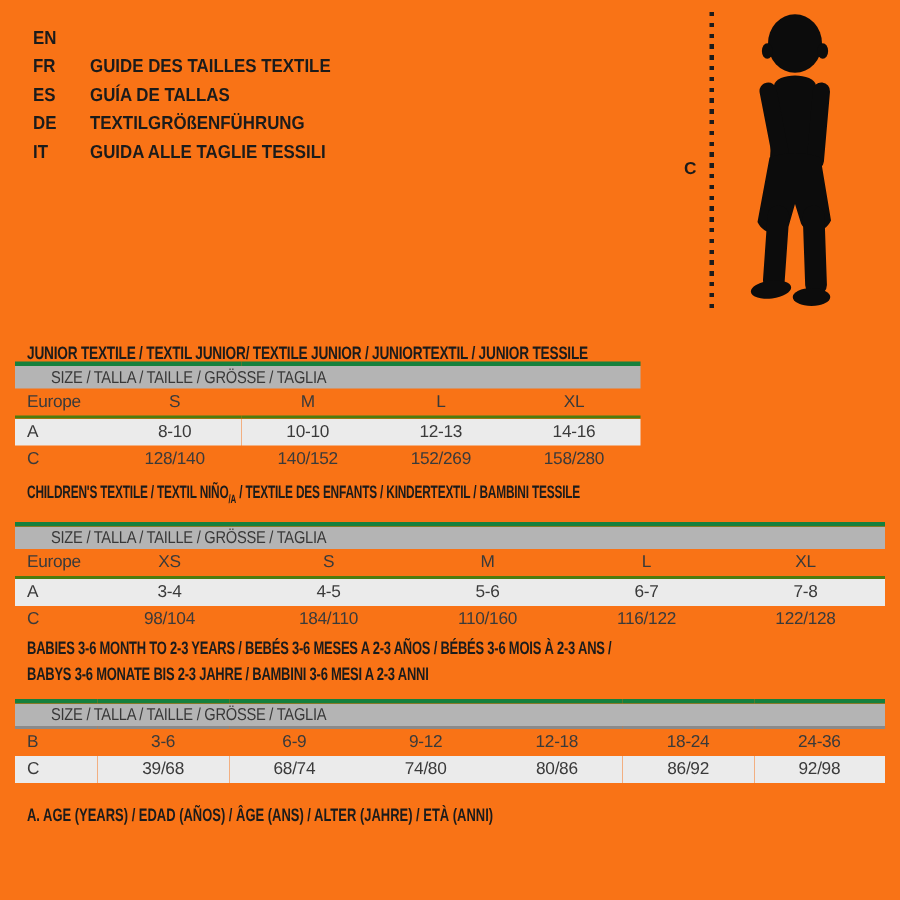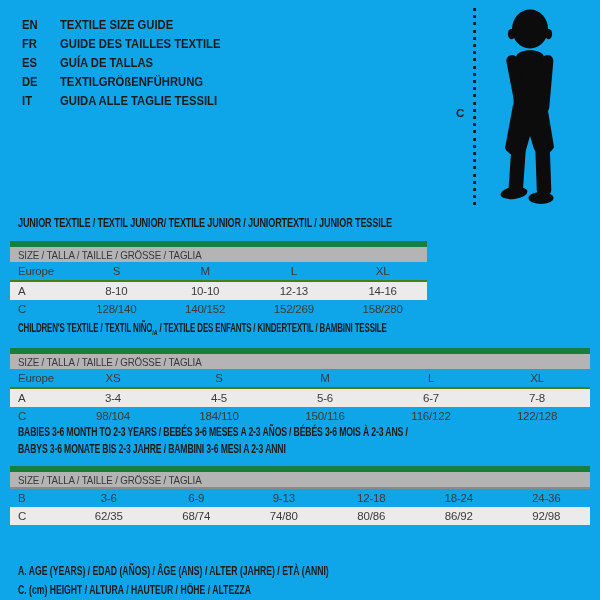--- a/index.html
+++ b/index.html
@@ -1,66 +1,65 @@
 <!DOCTYPE html>
 <html><head>
 <meta charset="utf-8">
 <style>
   html,body{margin:0;padding:0;background:#fff;}
   .canvas{
-    position:relative;width:600px;height:600px;background:#0ea5e9;overflow:hidden;
+    position:relative;width:600px;height:600px;background:#f97316;overflow:hidden;
     font-family:"Liberation Sans","DejaVu Sans",sans-serif;color:#1b1b1b;
   }
   
   .cx66,.cx72,.cx76,.cx80,.cx85,.cx90{display:inline-block;transform-origin:0 50%;white-space:nowrap;}
   .cx66{transform:scaleX(.66);} .cx72{transform:scaleX(.72);} .cx76{transform:scaleX(.76);} .cx85{transform:scaleX(.85);} .cx90{transform:scaleX(.90);}
 
   
   .langs{position:absolute;left:22px;top:15px;}
   .lang-row{display:flex;height:19px;align-items:center;}
   .lang-code{width:38px;font-weight:bold;font-size:12.5px;}
   .lang-text{font-weight:bold;font-size:12.5px;}
 
   
   .dotted-line{position:absolute;left:473px;top:8px;width:2.6px;height:201px;
     background:repeating-linear-gradient(to bottom,#1c1c1c 0 3px,transparent 3px 7.2px);}
   .fig-label{position:absolute;left:456px;top:107px;font-weight:bold;font-size:11.5px;}
   .baby-svg{position:absolute;left:483px;top:9px;}
 
   
   .sec-title{position:absolute;left:18px;font-weight:bold;font-size:12px;letter-spacing:-.2px;}
-  .t1{top:216px;} .t2{top:321px;} .t3{top:424px;line-height:16.5px;}
+  .t1{top:228px;} .t2{top:321px;} .t3{top:424px;line-height:16.5px;}
   .sec-title sub{font-size:8px;}
 
   
   .size-table{position:absolute;border-collapse:collapse;table-layout:fixed;}
   .size-table td{padding:0;height:18px;font-size:11.5px;color:#3a3a3a;text-align:center;letter-spacing:-.2px;overflow:hidden;}
   .size-table td.lbl{text-align:left;padding-left:8px;}
-  .size-table tr.bar td{background:#b4b4b4;border-top:6px solid #15803d;height:15px;
-    text-align:left;padding-left:8px;color:#383838;font-size:11.5px;}
+  .size-table tr.bar td{background:#b4b4b4;border-top:3px solid #15803d;height:15px;
+    text-align:left;padding-left:24px;color:#383838;font-size:11.5px;}
   .size-table tr.europe td{border-bottom:2px solid #4d7c0f;}
   .size-table tr.shaded td{background:#ebebeb;}
   .size-table.no-europe tr.bar td{border-bottom:2px solid #8a8a8a;}
   .tb1{left:10px;top:241px;width:417px;}
   .tb2{left:10px;top:348px;width:580px;}
   .tb3{left:10px;top:466px;width:580px;}
 
   
-  .footnotes{position:absolute;left:18px;top:536px;margin-top:28px;}
+  .footnotes{position:absolute;left:18px;top:536px;}
   .footnote{height:18.5px;font-weight:bold;font-size:12px;}
 </style>
 </head>
 <body>
 
 <div class="canvas">
 
   <div class="langs">
     <div class="lang-row">
       <span class="lang-code"><span class="cx90">EN</span></span>
-      <span class="lang-text"><span class="cx90">TEXTILE SIZE GUIDE</span></span>
     </div>
     <div class="lang-row">
       <span class="lang-code"><span class="cx90">FR</span></span>
       <span class="lang-text"><span class="cx90">GUIDE DES TAILLES TEXTILE</span></span>
     </div>
     <div class="lang-row">
       <span class="lang-code"><span class="cx90">ES</span></span>
       <span class="lang-text"><span class="cx90">GUÍA DE TALLAS</span></span>
     </div>
     <div class="lang-row">
@@ -159,21 +158,21 @@
       <td>3-4</td>
       <td>4-5</td>
       <td>5-6</td>
       <td>6-7</td>
       <td>7-8</td>
     </tr>
     <tr>
       <td class="lbl">C</td>
       <td>98/104</td>
       <td>184/110</td>
-      <td>150/116</td>
+      <td>110/160</td>
       <td>116/122</td>
       <td>122/128</td>
     </tr>
   </tbody>
     </table>
 
   <div class="sec-title t3">
     <span class="cx72">BABIES 3-6 MONTH TO 2-3 YEARS / BEBÉS 3-6 MESES A 2-3 AÑOS / BÉBÉS 3-6 MOIS À 2-3 ANS /</span><br>
     <span class="cx72">BABYS 3-6 MONATE BIS 2-3 JAHRE / BAMBINI 3-6 MESI A 2-3 ANNI</span>
   </div>
@@ -188,35 +187,34 @@
         <col>
       </colgroup>
     <tbody>
         <tr class="bar">
       <td colspan="7"><span class="cx85">SIZE / TALLA / TAILLE / GRÖSSE / TAGLIA</span></td>
     </tr>
     <tr>
       <td class="lbl">B</td>
       <td>3-6</td>
       <td>6-9</td>
-      <td>9-13</td>
+      <td>9-12</td>
       <td>12-18</td>
       <td>18-24</td>
       <td>24-36</td>
     </tr>
     <tr class="shaded">
       <td class="lbl">C</td>
-      <td>62/35</td>
+      <td>39/68</td>
       <td>68/74</td>
       <td>74/80</td>
       <td>80/86</td>
       <td>86/92</td>
       <td>92/98</td>
     </tr>
   </tbody>
     </table>
 
   <div class="footnotes">
     <div class="footnote"><span class="cx72">A. AGE (YEARS) / EDAD (AÑOS) / ÂGE (ANS) / ALTER (JAHRE) / ETÀ (ANNI)</span></div>
-    <div class="footnote"><span class="cx72">C. (cm) HEIGHT / ALTURA / HAUTEUR / HÖHE / ALTEZZA</span></div>
   </div>
 
 </div>
 
 </body></html>

